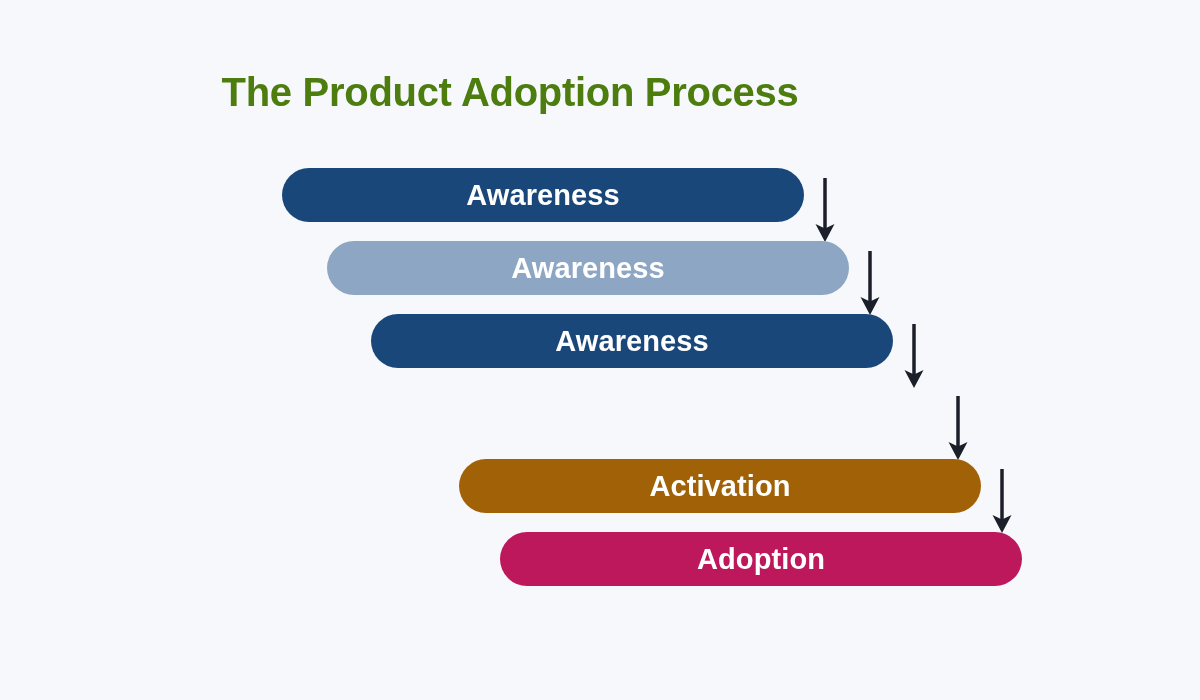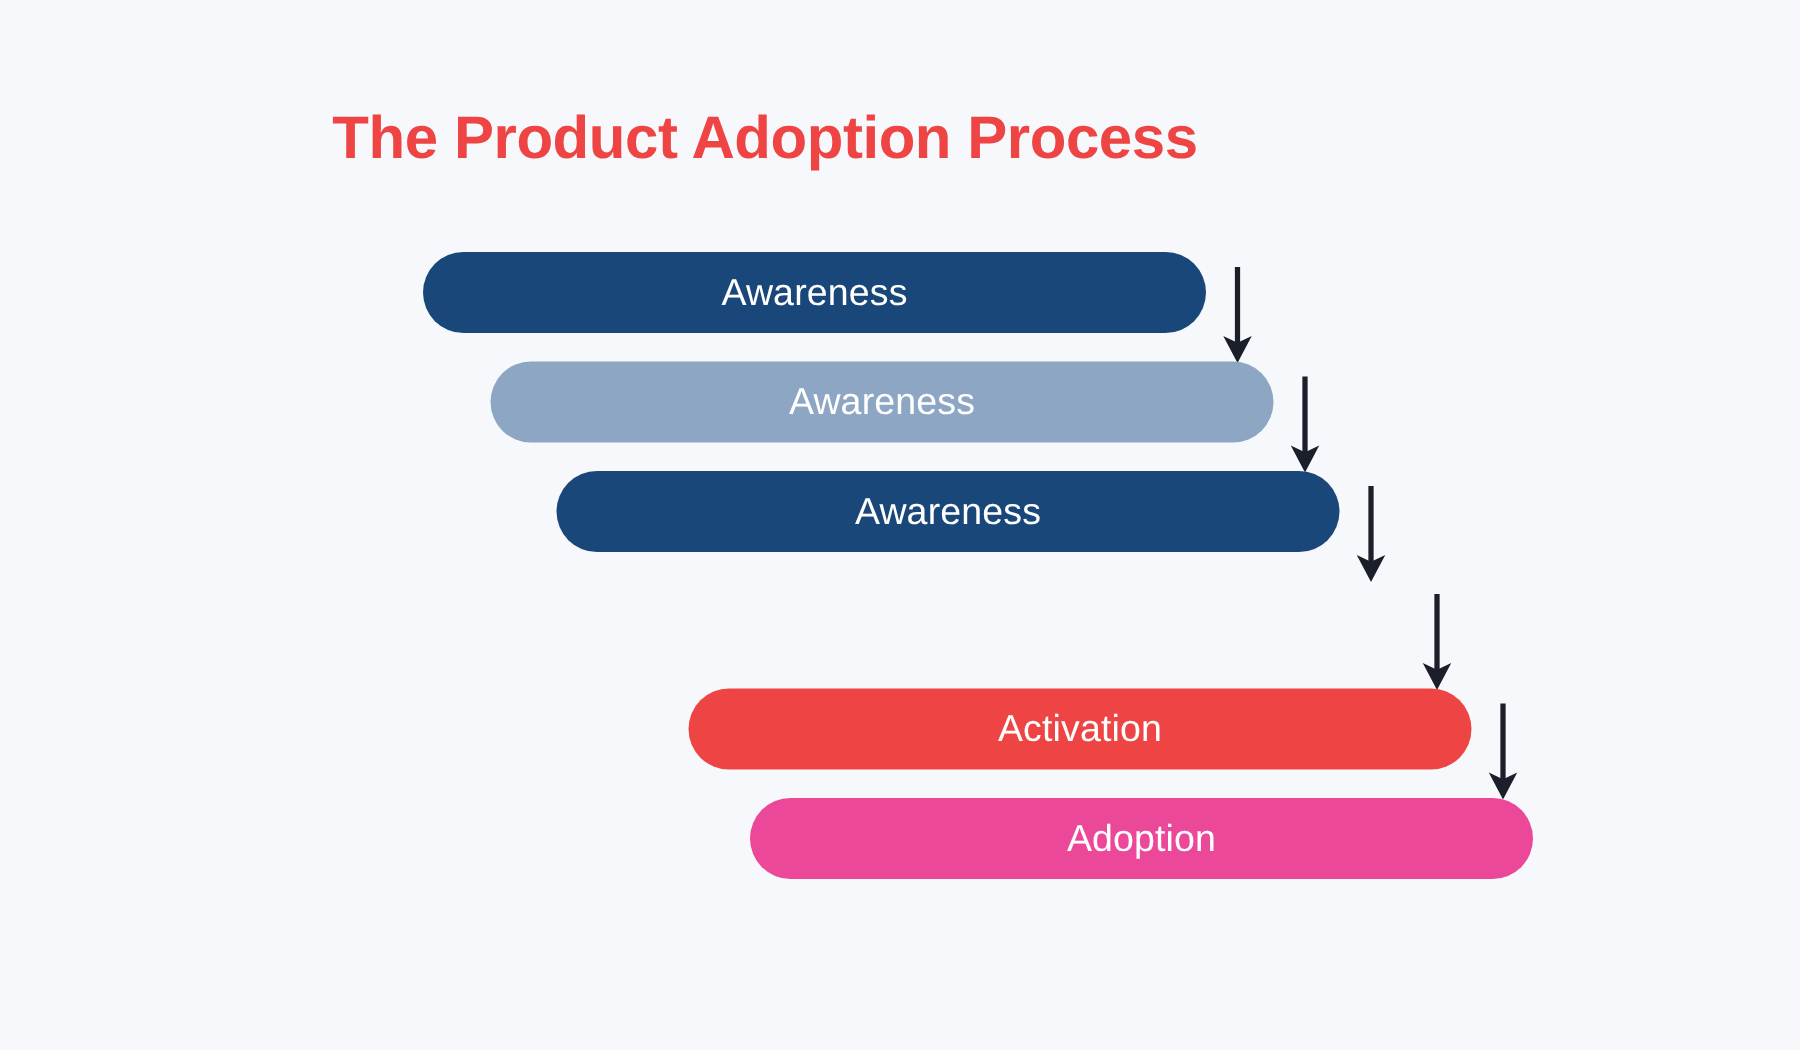--- a/index.html
+++ b/index.html
@@ -22,21 +22,21 @@
   .title {
     position: absolute;
     left: 0;
     top: 70px;
     width: 1020px;
     text-align: center;
     font-family: "Liberation Sans", sans-serif;
     font-size: 40px;
     font-weight: bold;
     letter-spacing: -0.3px;
-    color: #ef4444;
+    color: #4d7c0f;
     line-height: 1.1;
     white-space: nowrap;
   }
   .funnel {
     position: absolute;
     left: 0;
     top: 0;
     width: 1200px;
     height: 700px;
   }
@@ -50,22 +50,22 @@
     top: 0;
     height: 54px;
     border-radius: 27px;
     display: flex;
     align-items: center;
     justify-content: center;
     box-sizing: border-box;
   }
   .bar-label {
     font-family: "Liberation Sans", sans-serif;
-    font-size: 25px;
-    font-weight: normal;
+    font-size: 29px;
+    font-weight: bold;
     color: #ffffff;
     line-height: 1;
     letter-spacing: 0.1px;
     white-space: nowrap;
   }
   .arrow {
     position: absolute;
     width: 26px;
     height: 74px;
     top: 8px;
@@ -117,30 +117,30 @@
       </div>
       <div class="stage-row" style="left: 415px; top: 386px; width: 582px;">
         <div class="arrow" style="left: 530px;">
           <svg width="26" height="74" viewBox="0 0 26 74" xmlns="http://www.w3.org/2000/svg">
             <line x1="13" y1="2" x2="13" y2="54" stroke="#1b1f2a" stroke-width="3.5" stroke-linecap="butt"></line>
             <path d="M13 66 L3.5 48 L13 52.5 L22.5 48 Z" fill="#1b1f2a"></path>
           </svg>
         </div>
       </div>
       <div class="stage-row" style="left: 459px; top: 459px; width: 582px;">
-        <div class="bar" style="width: 522px; background: #ef4444; align-items: center;">
+        <div class="bar" style="width: 522px; background: #a16207; align-items: center;">
           <span class="bar-label">Activation</span>
         </div>
         <div class="arrow" style="left: 530px;">
           <svg width="26" height="74" viewBox="0 0 26 74" xmlns="http://www.w3.org/2000/svg">
             <line x1="13" y1="2" x2="13" y2="54" stroke="#1b1f2a" stroke-width="3.5" stroke-linecap="butt"></line>
             <path d="M13 66 L3.5 48 L13 52.5 L22.5 48 Z" fill="#1b1f2a"></path>
           </svg>
         </div>
       </div>
       <div class="stage-row" style="left: 500px; top: 532px; width: 582px;">
-        <div class="bar" style="width: 522px; background: #ec4899;">
+        <div class="bar" style="width: 522px; background: #be185d;">
           <span class="bar-label">Adoption</span>
         </div>
       </div>
     </div>
 
 </div>
 
 </body></html>

